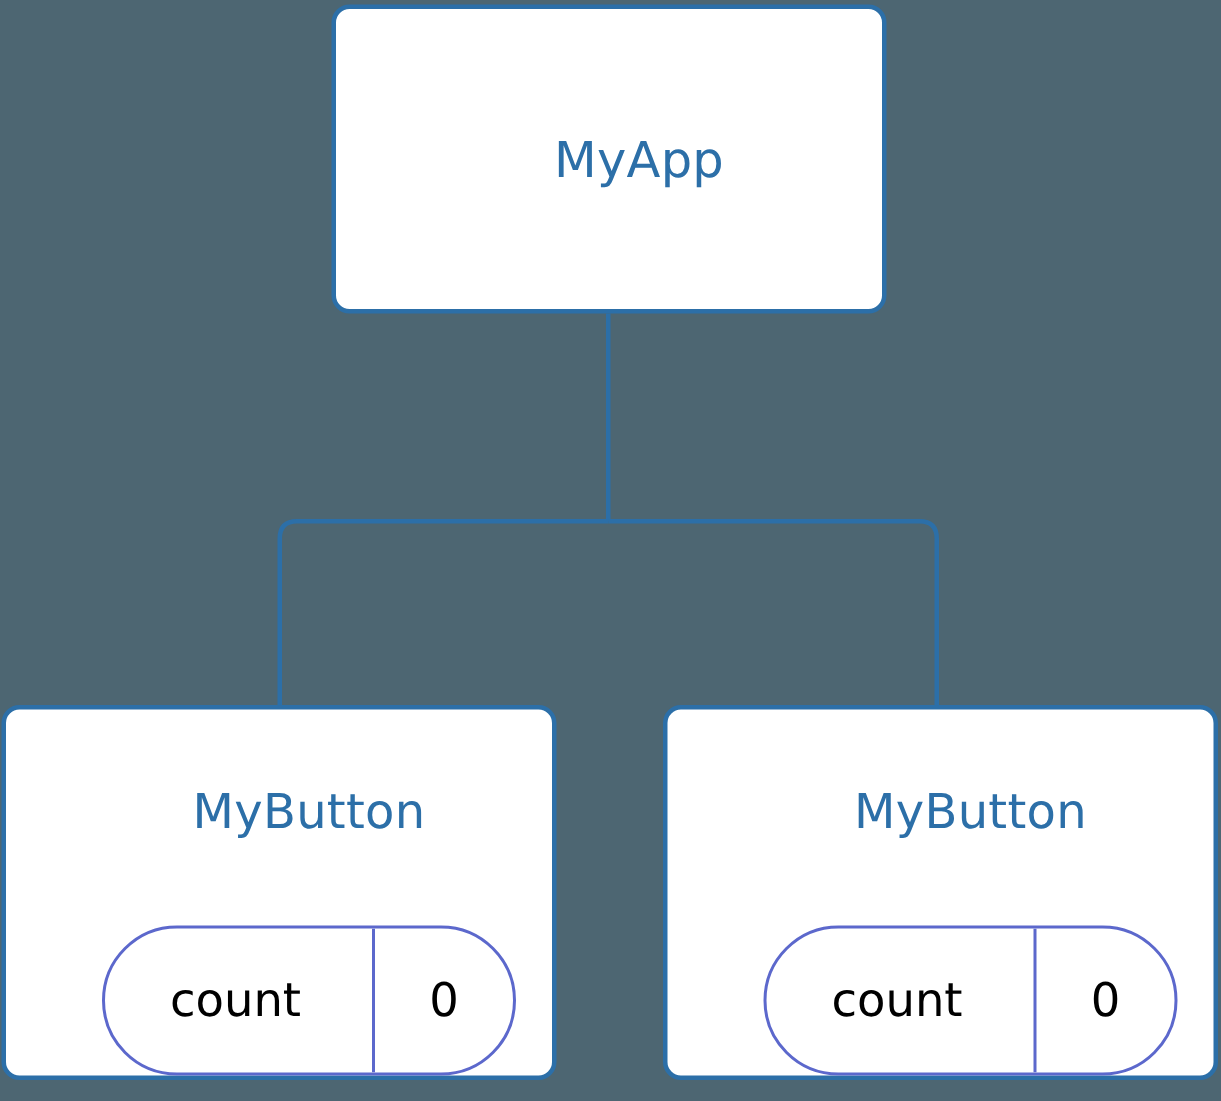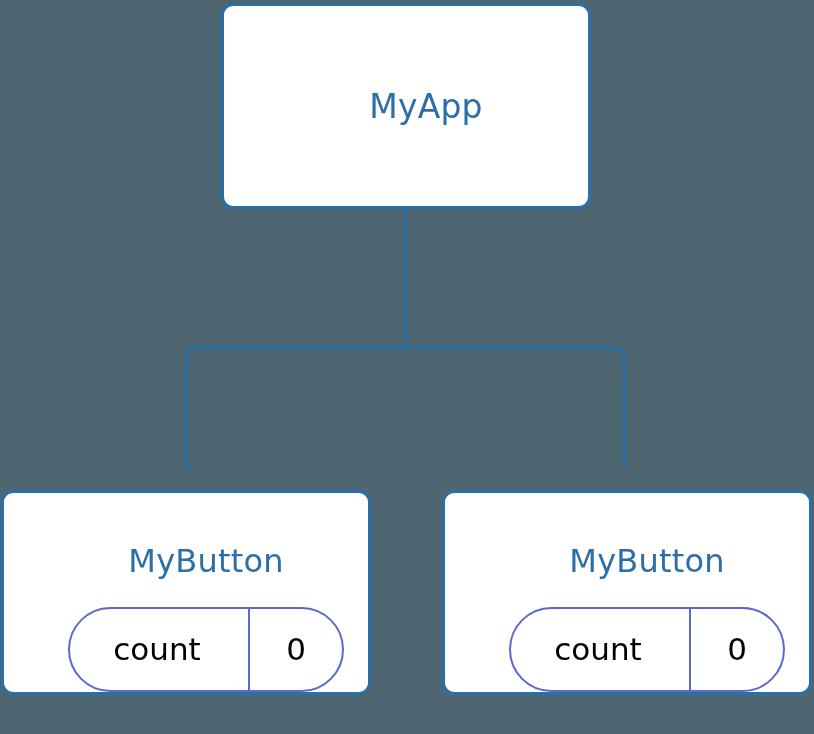--- a/index.html
+++ b/index.html
@@ -51,24 +51,24 @@
 
   .node-root {
     left: 221px;
     top: 3px;
     width: 370px;
     height: 206px;
     justify-content: center;
   }
 
   .node-child {
-    top: 490px;
+    top: 470px;
     width: 370px;
-    height: 205px;
-    justify-content: flex-end;
+    height: 250px;
+    justify-content: space-between;
   }
 
   .node-child-left  { left: 1px; }
   .node-child-right { left: 442px; }
 
   .node-title {
     color: #2c6fa8;
     font-size: 33px;
     line-height: 1;
     letter-spacing: 0.2px;

